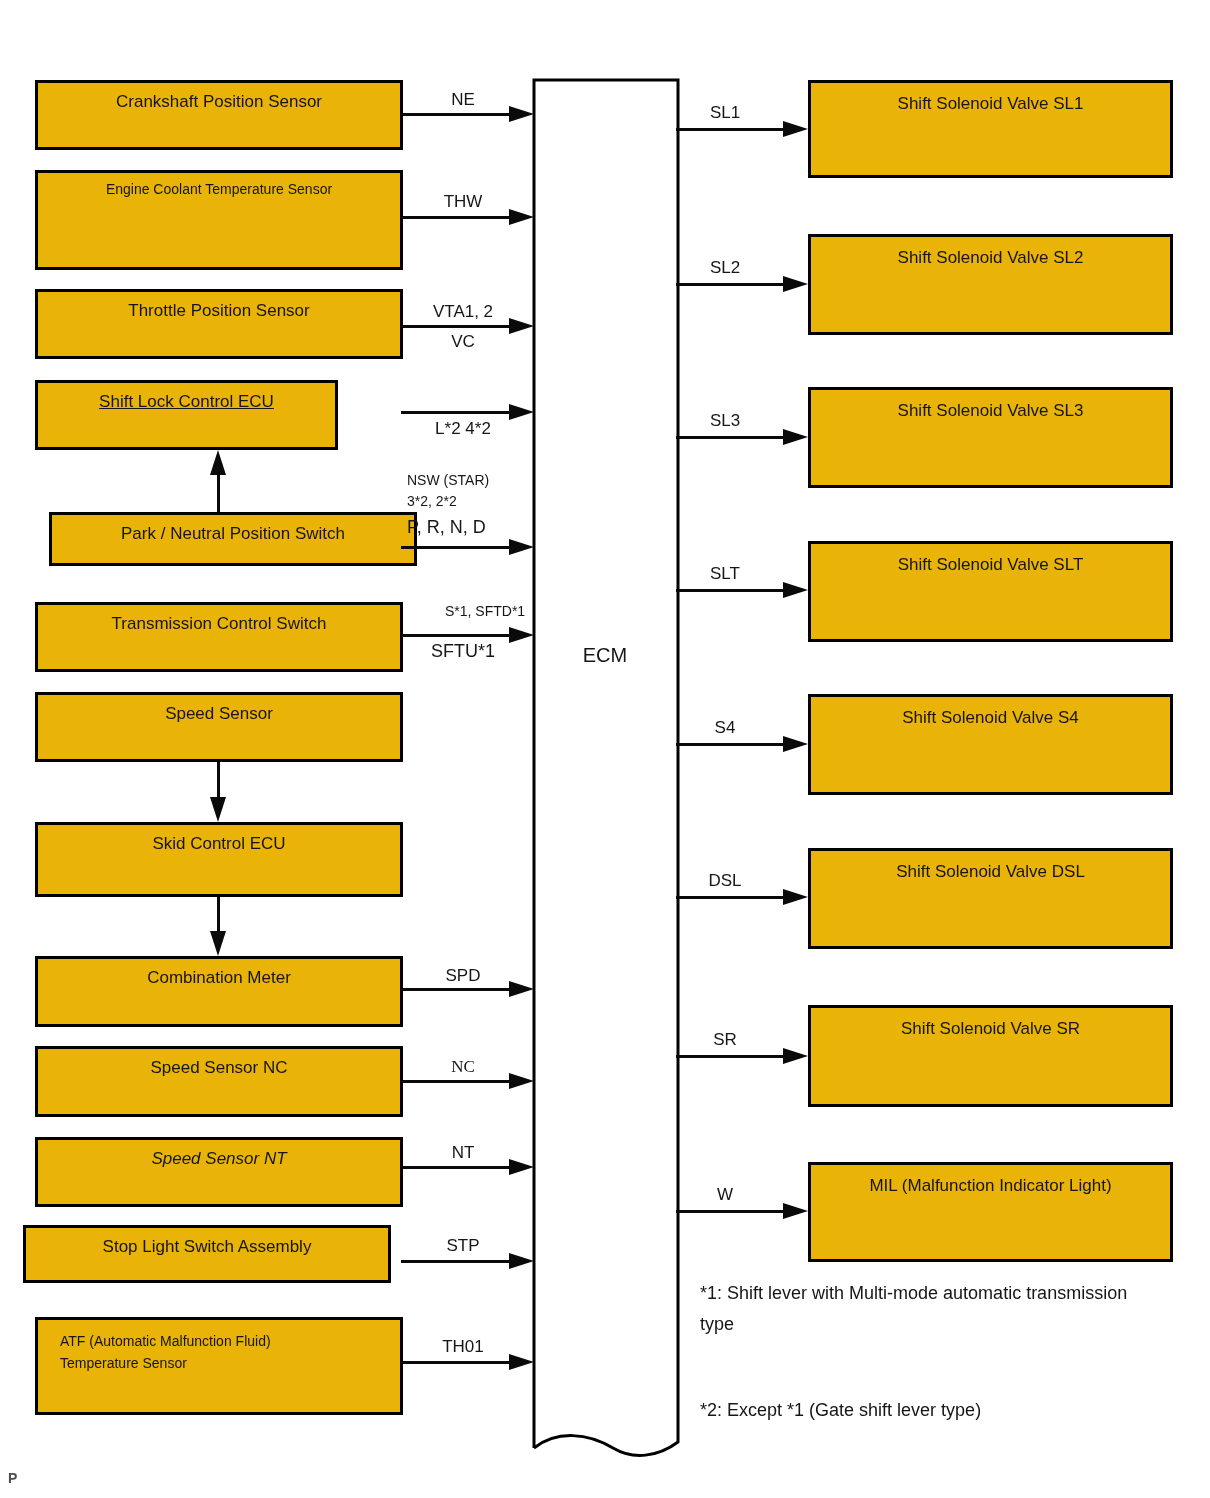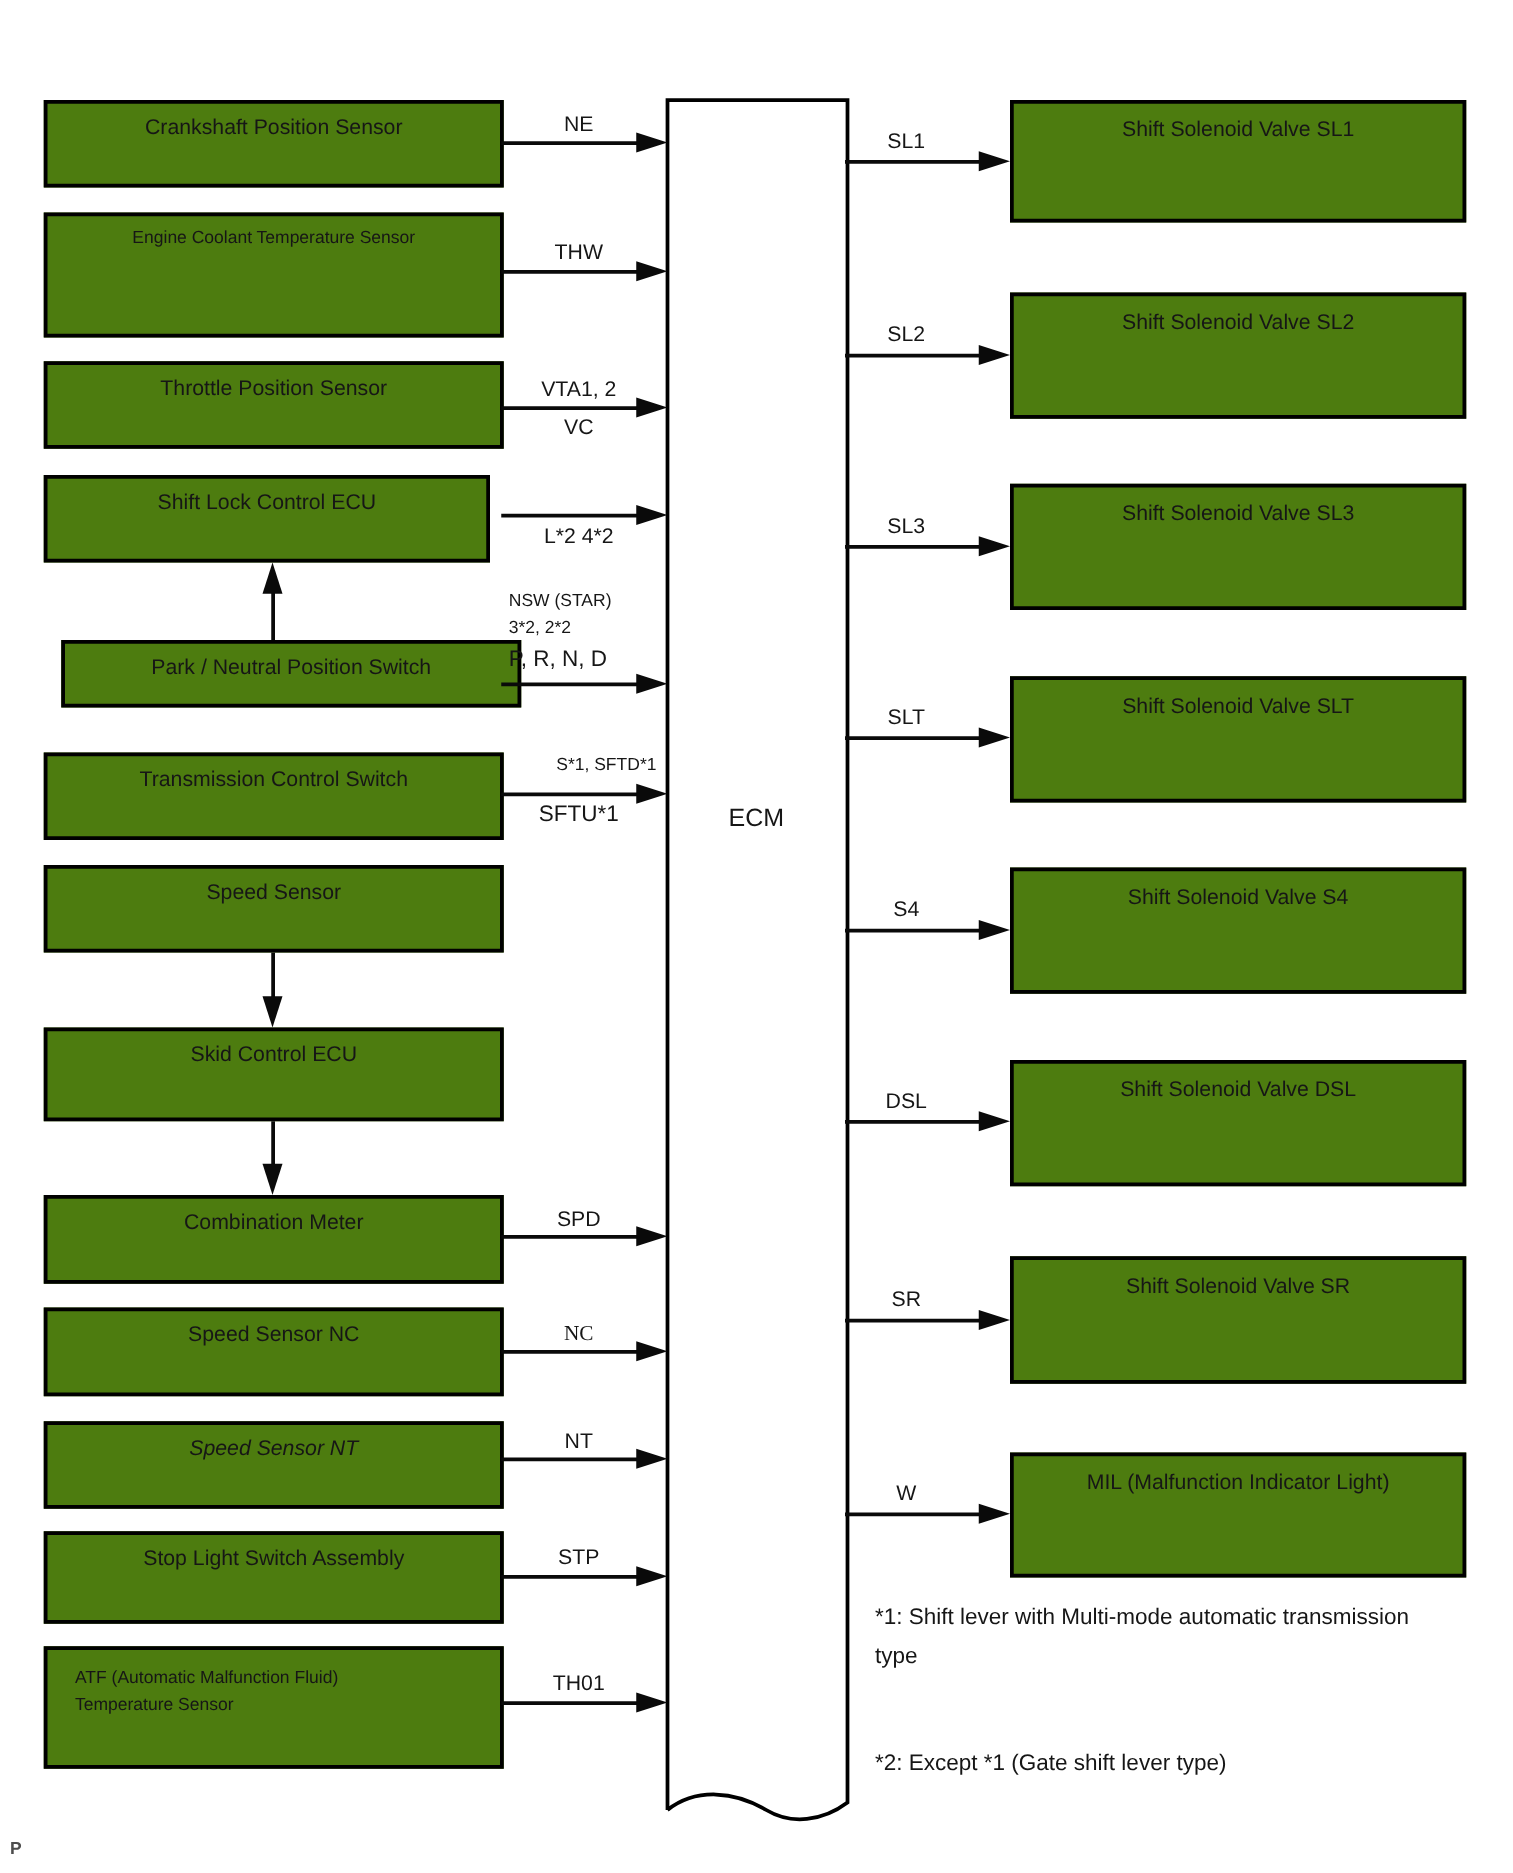--- a/index.html
+++ b/index.html
@@ -1,19 +1,19 @@
 <!DOCTYPE html>
 <html><head>
 <meta charset="utf-8">
 <style>
   html,body{margin:0;padding:0;background:#fff;}
   body{width:1210px;height:1498px;position:relative;overflow:hidden;
        font-family:"Liberation Sans","DejaVu Sans",sans-serif;color:#161616;}
   .stage{position:absolute;left:0;top:0;width:1210px;height:1498px;}
-  .box{position:absolute;border:3px solid #000;background:#4d7c0f;box-sizing:border-box;
+  .box{position:absolute;border:3px solid #000;background:#eab308;box-sizing:border-box;
        text-align:center;font-size:17px;line-height:1.25;color:#161616;}
   .box .bl{display:block;padding-top:8px;}
   .rbox .bl{padding-top:10px;}
   .sm{font-size:14px;}
   .atf{text-align:left;font-size:14px;}
   .atf .bl{padding:11px 40px 0 22px;line-height:1.55;}
   .conn{position:absolute;height:16px;}
   .conn .cl{position:absolute;left:0;top:7px;height:3px;background:#0a0a0a;width:calc(100% - 20px);}
   .conn .ca{position:absolute;right:0;top:0;width:0;height:0;
             border-top:8px solid transparent;border-bottom:8px solid transparent;
@@ -44,21 +44,21 @@
 
   <div class="box" style="left:35px;top:80px;width:368px;height:70px;">
     <span class="bl">Crankshaft Position Sensor</span>
   </div>
   <div class="box sm" style="left:35px;top:170px;width:368px;height:100px;">
     <span class="bl">Engine Coolant Temperature Sensor</span>
   </div>
   <div class="box" style="left:35px;top:289px;width:368px;height:70px;">
     <span class="bl">Throttle Position Sensor</span>
   </div>
-  <div class="box" style="left:35px;top:380px;width:357px;height:70px;">
+  <div class="box" style="left:35px;top:380px;width:303px;height:70px;text-decoration:underline;">
     <span class="bl">Shift Lock Control ECU</span>
   </div>
   <div class="box" style="left:49px;top:512px;width:368px;height:54px;">
     <span class="bl">Park / Neutral Position Switch</span>
   </div>
   <div class="box" style="left:35px;top:602px;width:368px;height:70px;">
     <span class="bl">Transmission Control Switch</span>
   </div>
   <div class="box" style="left:35px;top:692px;width:368px;height:70px;">
     <span class="bl">Speed Sensor</span>
@@ -68,21 +68,21 @@
   </div>
   <div class="box" style="left:35px;top:956px;width:368px;height:71px;">
     <span class="bl">Combination Meter</span>
   </div>
   <div class="box" style="left:35px;top:1046px;width:368px;height:71px;">
     <span class="bl">Speed Sensor NC</span>
   </div>
   <div class="box" style="left:35px;top:1137px;width:368px;height:70px;font-style:italic;">
     <span class="bl">Speed Sensor NT</span>
   </div>
-  <div class="box" style="left:35px;top:1225px;width:368px;height:74px;">
+  <div class="box" style="left:23px;top:1225px;width:368px;height:58px;">
     <span class="bl">Stop Light Switch Assembly</span>
   </div>
   <div class="box atf" style="left:35px;top:1317px;width:368px;height:98px;">
     <span class="bl">
       <span>ATF (Automatic Malfunction Fluid)</span><br>
       <span>Temperature Sensor</span>
     </span>
   </div>
 
   <svg style="left:532px;top:78px;" width="148" height="1392" viewBox="0 0 148 1392">

